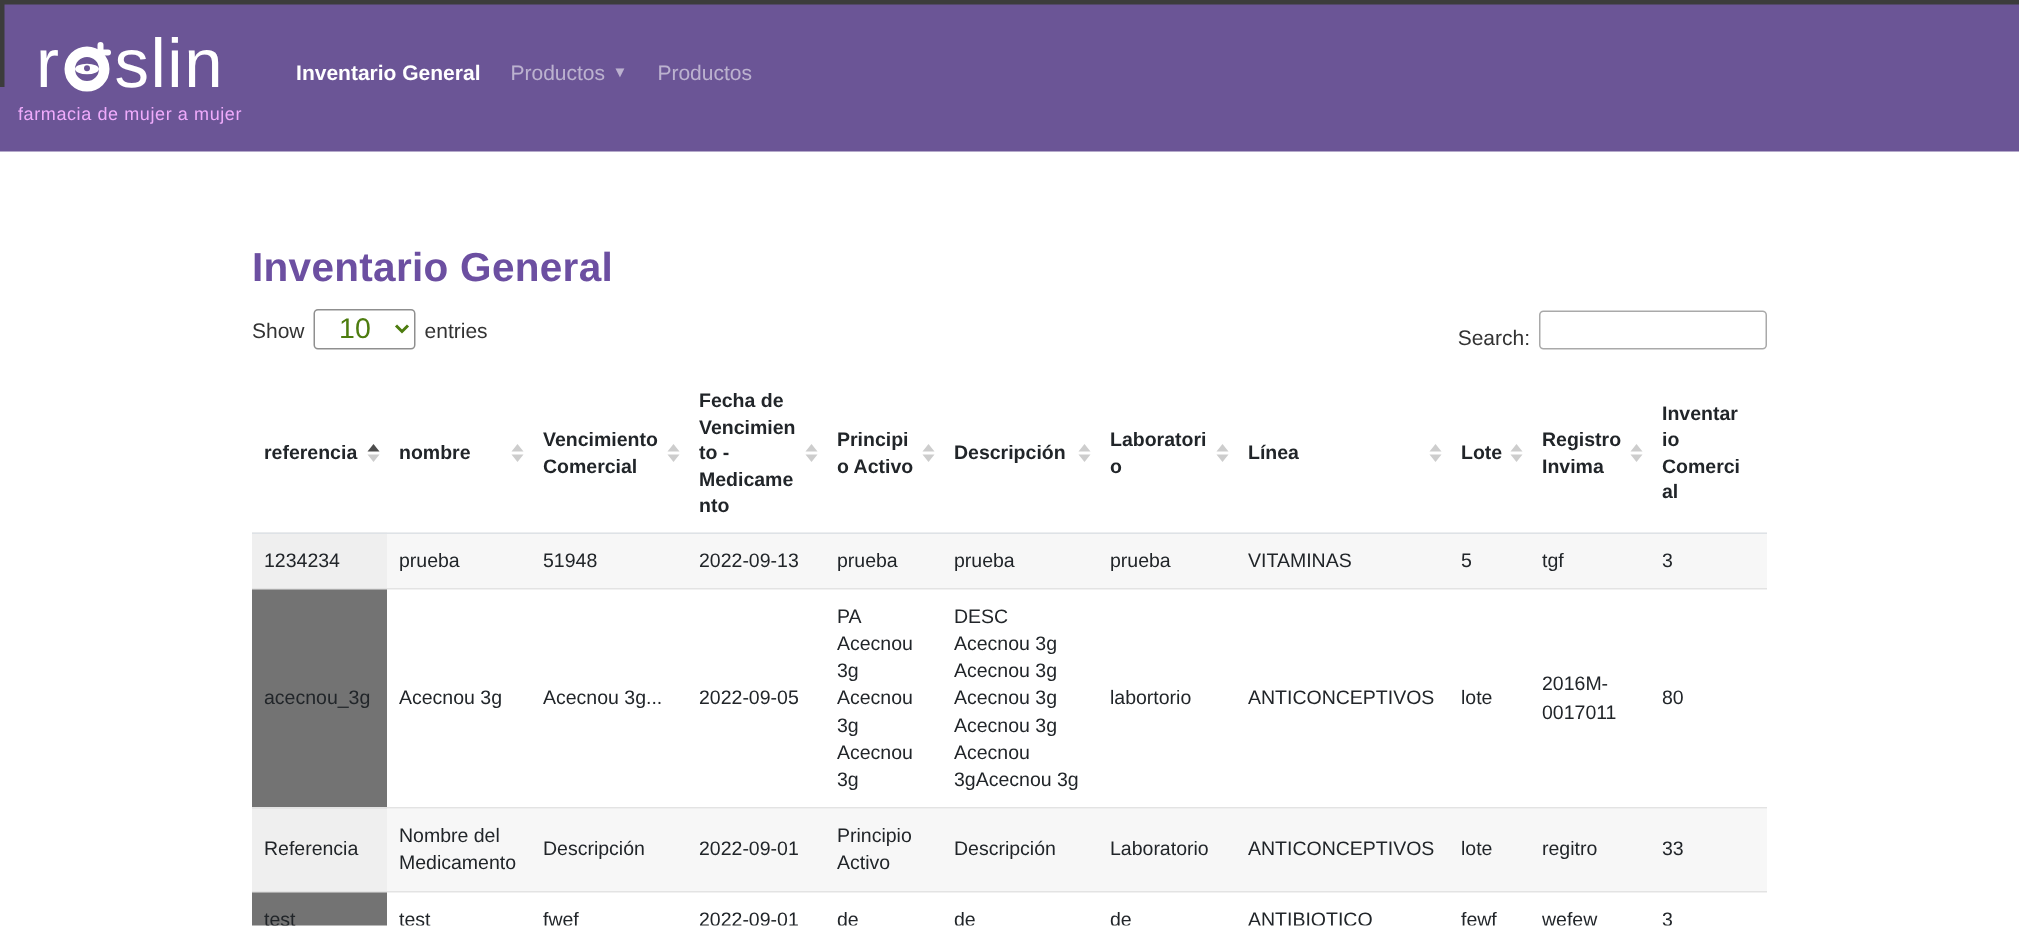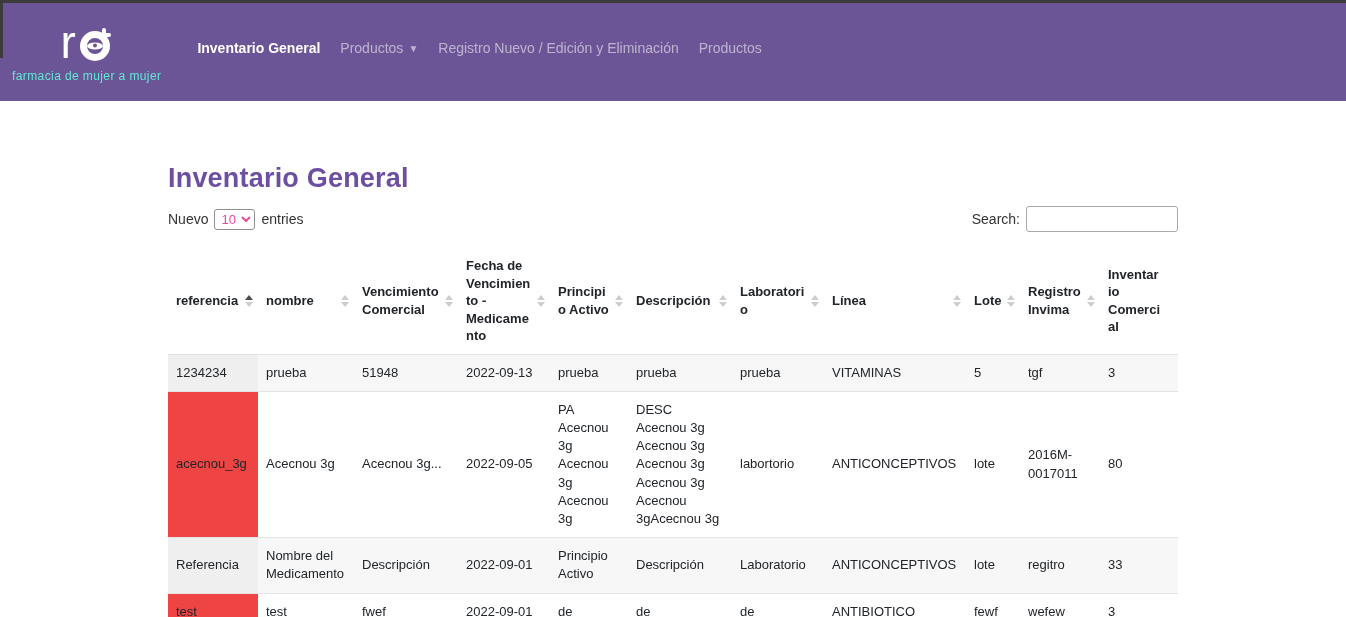--- a/index.html
+++ b/index.html
@@ -12,46 +12,46 @@
   
   .navbar { position:relative; width:100%; height:101px; background:#6b5596; display:flex; align-items:center; padding:0 24px 0 12px; }
   .brand { display:flex; flex-direction:column; align-items:center; color:#fff; margin-right:28px; user-select:none; }
   .logo-word { display:flex; align-items:center; font-size:46px; line-height:1; color:#fff; letter-spacing:1px; font-weight:400; }
   .logo-o { position:relative; display:inline-block; width:30px; height:30px; border:7px solid #fff; border-radius:50%; margin:8px 3px 0 3px; }
   .logo-o .eye { position:absolute; left:50%; top:50%; transform:translate(-50%,-50%); width:16px; height:7px; background:#fff; border-radius:50%; }
   .logo-o .eye::after { content:""; position:absolute; left:50%; top:50%; transform:translate(-50%,-50%); width:4px; height:4px; background:#6b5596; border-radius:50%; }
   .logo-plus { position:absolute; top:-10px; right:-8px; width:14px; height:14px; }
   .logo-plus::before { content:""; position:absolute; left:5px; top:0; width:4px; height:14px; background:#fff; border-radius:2px; }
   .logo-plus::after { content:""; position:absolute; left:0; top:5px; width:14px; height:4px; background:#fff; border-radius:2px; }
-  .tagline { font-size:12px; color:#5eead4; margin-top:4px; letter-spacing:.4px; }
+  .tagline { font-size:12px; color:#f0abfc; margin-top:4px; letter-spacing:.4px; }
 
   .nav-menu { display:flex; align-items:center; gap:4px; margin-top:-6px; }
   .nav-link { display:inline-block; padding:8px 8px; font-size:14px; color:rgba(255,255,255,.55); text-decoration:none; cursor:pointer; white-space:nowrap; }
   .nav-link.active { color:#ffffff; font-weight:bold; }
   .caret { display:inline-block; margin-left:5px; font-size:10px; vertical-align:middle; }
 
   
   .container { width:1010px; margin:0 auto; padding-top:62px; }
   .page-title { color:#6c4fa1; font-size:27px; font-weight:700; letter-spacing:.2px; margin-bottom:12px; }
 
   .table-controls { display:flex; justify-content:space-between; align-items:center; margin-bottom:16px; }
   .length-control { font-size:14px; color:#333; display:flex; align-items:center; gap:6px; }
-  .length-select { font-size:13px; padding:1px 2px; border:1px solid #8f8f8f; border-radius:3px; background:#fff; color:#ec4899; }
-  .search-control { font-size:14px; color:#333; display:flex; align-items:center; gap:6px; }
+  .length-select { font-size:19px; padding:1px 12px; border:1px solid #8f8f8f; border-radius:3px; background:#fff; color:#4d7c0f; }
+  .search-control { font-size:14px; color:#333; display:flex; align-items:flex-end; gap:6px; }
   .search-input { width:152px; height:26px; border:1px solid #a9a9a9; border-radius:3px; padding:2px 6px; font-size:13px; background:#fff; }
 
   
   table.dataTable { table-layout:fixed; border-collapse:collapse; font-size:13px; color:#212529; width:1010px; }
   table.dataTable th, table.dataTable td { text-align:left; vertical-align:middle; word-wrap:break-word; }
   table.dataTable thead th { font-weight:bold; padding:9px 16px 9px 8px; border-bottom:1px solid #dee2e6; position:relative; line-height:1.35; }
   table.dataTable tbody td { padding:9px 8px; border-bottom:1px solid #e3e3e3; line-height:1.4;margin-top:22px; }
   table.dataTable tbody tr.odd { background:#f7f7f7; }
   table.dataTable tbody tr.even { background:#ffffff; }
   table.dataTable tbody tr.odd td.sorting_1 { background:#efefef; }
-  table.dataTable tbody tr.even td.sorting_1 { background:#ef4444; }
+  table.dataTable tbody tr.even td.sorting_1 { background:#737373; }
   table.dataTable tbody tr:last-child td { border-bottom:1px solid #b0b0b0; }
 
   .sort-icons { position:absolute; right:5px; top:50%; transform:translateY(-50%); display:flex; flex-direction:column; gap:2px; cursor:pointer; }
   .sort-icons .up { width:0; height:0; border-left:4px solid transparent; border-right:4px solid transparent; border-bottom:5px solid #cdcdcd; }
   .sort-icons .down { width:0; height:0; border-left:4px solid transparent; border-right:4px solid transparent; border-top:5px solid #cdcdcd; }
   .sort-icons.asc .up { border-bottom-color:#4d4d4d; }
 </style>
 </head>
 <body>
 
@@ -59,37 +59,37 @@
 <div class="edge-left"></div>
 
 <header class="navbar">
   <div class="brand">
     <div class="logo-word">
       <span>r</span>
         <span class="logo-o">
           <span class="eye"></span>
           <span class="logo-plus"></span>
         </span>
+        <span>slin</span>
     </div>
     <div class="tagline">farmacia de mujer a mujer</div>
   </div>
   <nav class="nav-menu">
       <a class="nav-link active"><span>Inventario General</span></a>
       <a class="nav-link"><span>Productos</span><span class="caret">▼</span></a>
-      <a class="nav-link"><span>Registro Nuevo / Edición y Eliminación</span></a>
       <a class="nav-link"><span>Productos</span></a>
     </nav>
 </header>
 
 <main class="container">
   <h1 class="page-title">Inventario General</h1>
 
   <div class="table-controls">
     <div class="length-control">
-      <span>Nuevo</span>
+      <span>Show</span>
       <select class="length-select">
         <option>10</option>
       </select>
       <span>entries</span>
     </div>
     <div class="search-control">
       <span>Search:</span>
       <input type="text" class="search-input" value="" style="">
     </div>
   </div>

